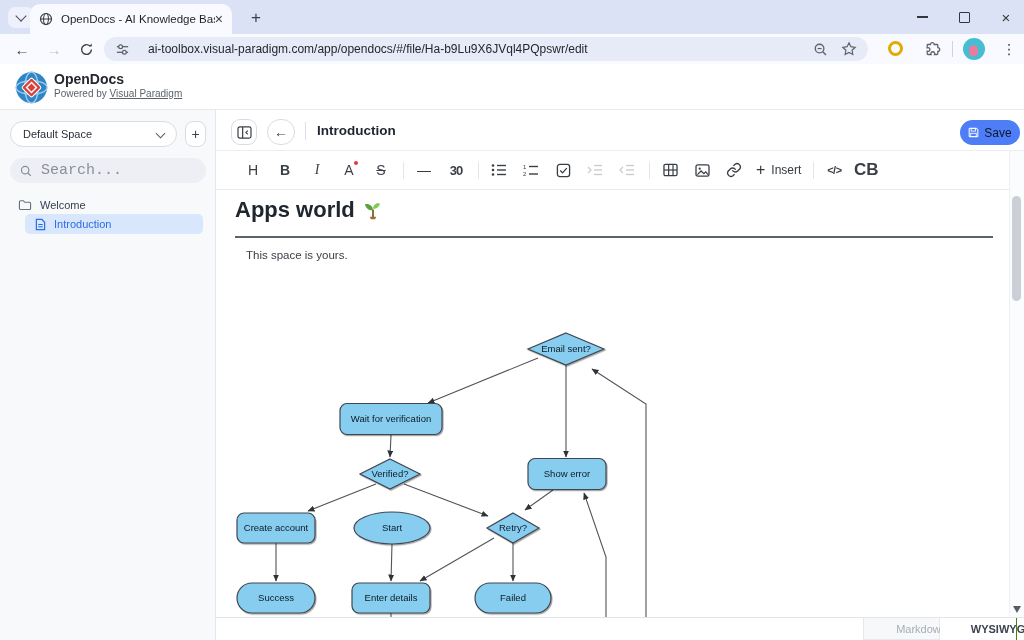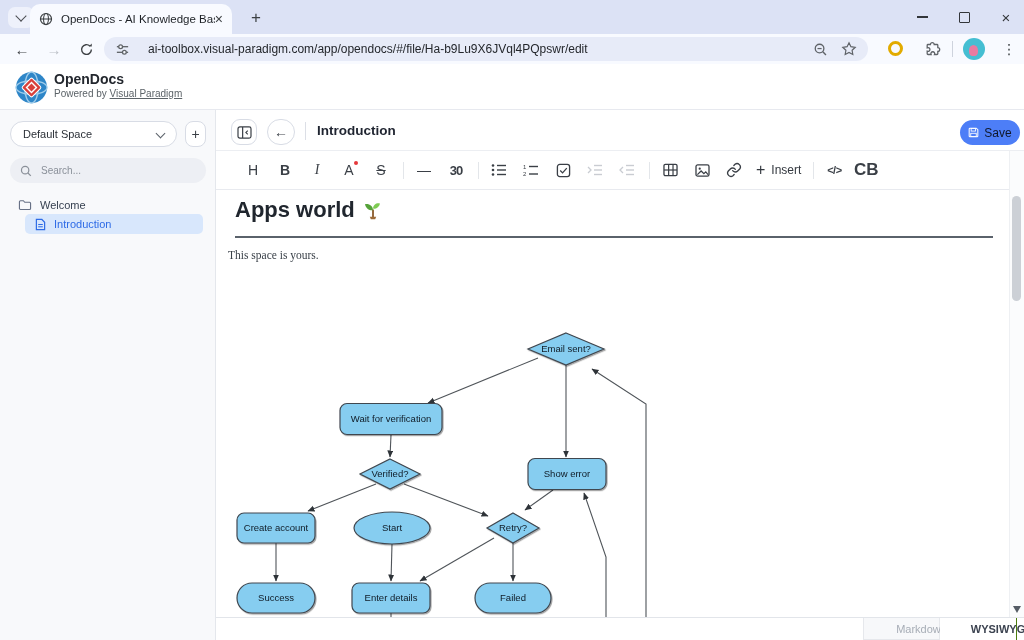--- a/index.html
+++ b/index.html
@@ -56,22 +56,22 @@
   
   .sidebar{position:absolute;top:110px;left:0;width:216px;bottom:0;background:#f8f9fb;
     border-right:1px solid #e4e7ec;box-sizing:border-box;}
   .space-select{position:absolute;left:10px;top:11px;width:167px;height:26px;background:#fff;border:1px solid #d8dce5;
     border-radius:14px;box-sizing:border-box;display:flex;align-items:center;padding:0 12px;font-size:11px;color:#2c3138;}
   .space-select .chev{margin-left:auto;width:6px;height:6px;border-color:#5a6069;margin-top:-2px;}
   .add-space{position:absolute;left:185px;top:11px;width:21px;height:26px;background:#fff;border:1px solid #d8dce5;
     border-radius:8px;box-sizing:border-box;display:flex;align-items:center;justify-content:center;font-size:14px;color:#3a3f46;}
   .searchbox{position:absolute;left:10px;top:48px;width:196px;height:25px;background:#edeff4;border-radius:13px;
     box-sizing:border-box;display:flex;align-items:center;padding:0 10px;gap:7px;}
-  .searchbox input{border:none;background:transparent;outline:none;font-size:10px;color:#3a3f46;width:130px;
-    font-family:Liberation Sans, sans-serif;}
+  .searchbox input{border:none;background:transparent;outline:none;font-size:15px;color:#3a3f46;width:130px;
+    font-family:Liberation Mono, monospace;}
   .searchbox input::placeholder{color:#8a9099;}
   .tree-row{position:absolute;display:flex;align-items:center;gap:8px;font-size:11px;color:#374151;}
   .row-welcome{left:18px;top:86px;height:18px;}
   .row-intro{left:25px;top:104px;width:178px;height:20px;background:#d8e7fc;border-radius:5px;
     padding-left:10px;box-sizing:border-box;color:#2e6be6;}
 
   
   .main{position:absolute;left:216px;top:110px;right:0;bottom:0;background:#fff;}
   .ed-header{position:absolute;top:0;left:0;right:0;height:41px;border-bottom:1px solid #eceef2;box-sizing:border-box;}
   .sq-btn{position:absolute;top:9px;height:26px;background:#fff;border:1px solid #d8dce5;border-radius:9px;
@@ -93,21 +93,21 @@
   .t-color .dot{position:absolute;right:1px;top:1px;width:4px;height:4px;border-radius:50%;background:#e5383b;}
   .t-quote{font-weight:bold;letter-spacing:-1px;font-size:13px;}
   .t-insert{width:auto;font-size:12px;color:#33383f;gap:4px;}
   .t-insert b{font-weight:normal;font-size:16px;margin-right:2px;}
   .t-code{font-size:11px;font-weight:600;letter-spacing:-0.5px;}
   .t-cb{font-size:17px;font-weight:600;}
 
   .ed-content{position:absolute;top:80px;left:0;right:15px;bottom:23px;overflow:hidden;background:#fff;}
   .doc-h1{position:absolute;left:19px;top:7px;font-size:22px;font-weight:bold;color:#20262e;display:flex;align-items:center;gap:8px;}
   .doc-hr{position:absolute;left:19px;top:46px;width:758px;height:2px;background:#5a626b;}
-  .doc-p{position:absolute;left:12px;top:59px;font-size:11.5px;color:#3a4149;font-family:Liberation Serif, serif;}
+  .doc-p{position:absolute;left:30px;top:59px;font-size:11.5px;color:#3a4149;}
   .flow-svg{position:absolute;left:0;top:137px;}
 
   
   .scrollbar{position:absolute;top:41px;right:0;width:15px;bottom:23px;background:#fbfcfd;border-left:1px solid #eef0f3;box-sizing:border-box;}
   .thumb{position:absolute;left:2px;top:45px;width:9px;height:105px;background:#ccd0d6;border-radius:5px;}
   .sb-down{position:absolute;left:3px;bottom:4px;width:0;height:0;border-left:4.5px solid transparent;
     border-right:4.5px solid transparent;border-top:7px solid #565d66;}
 
   
   .statusbar{position:absolute;left:0;right:0;bottom:0;height:23px;background:#fff;border-top:1px solid #e2e5ea;box-sizing:border-box;}

